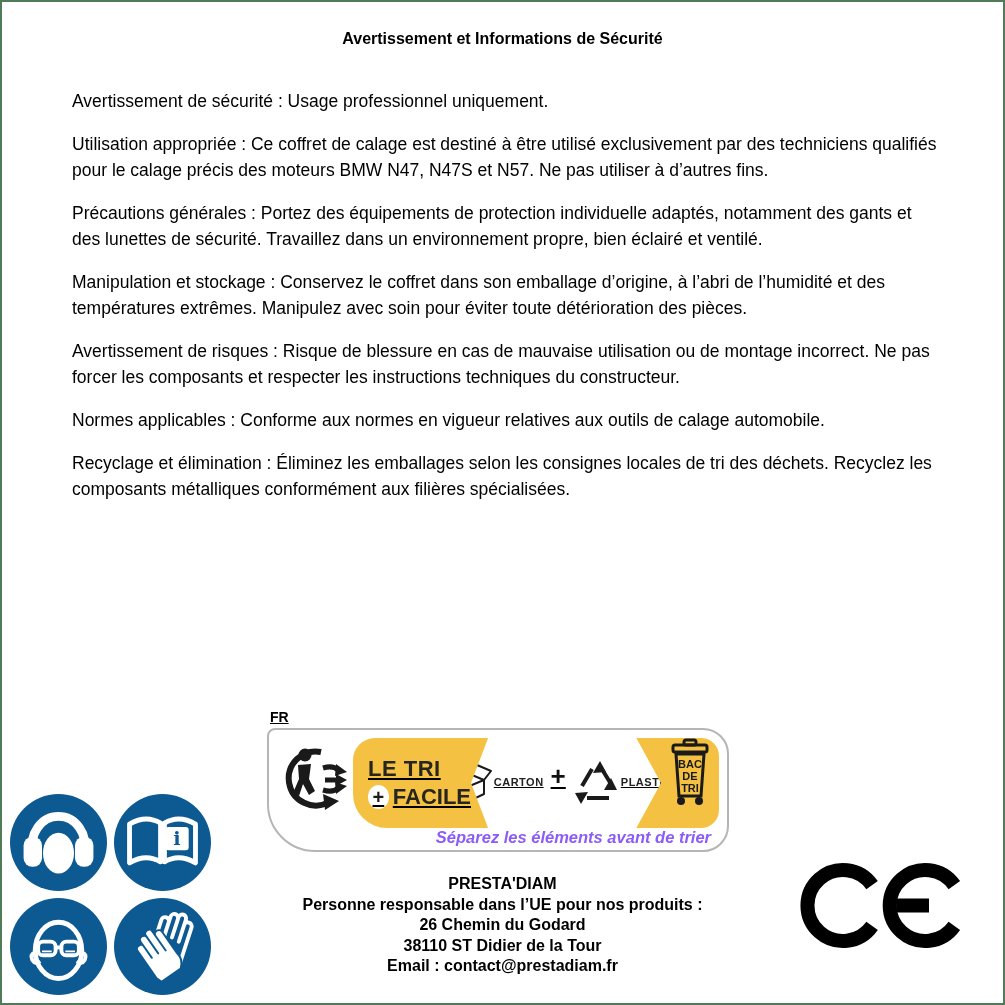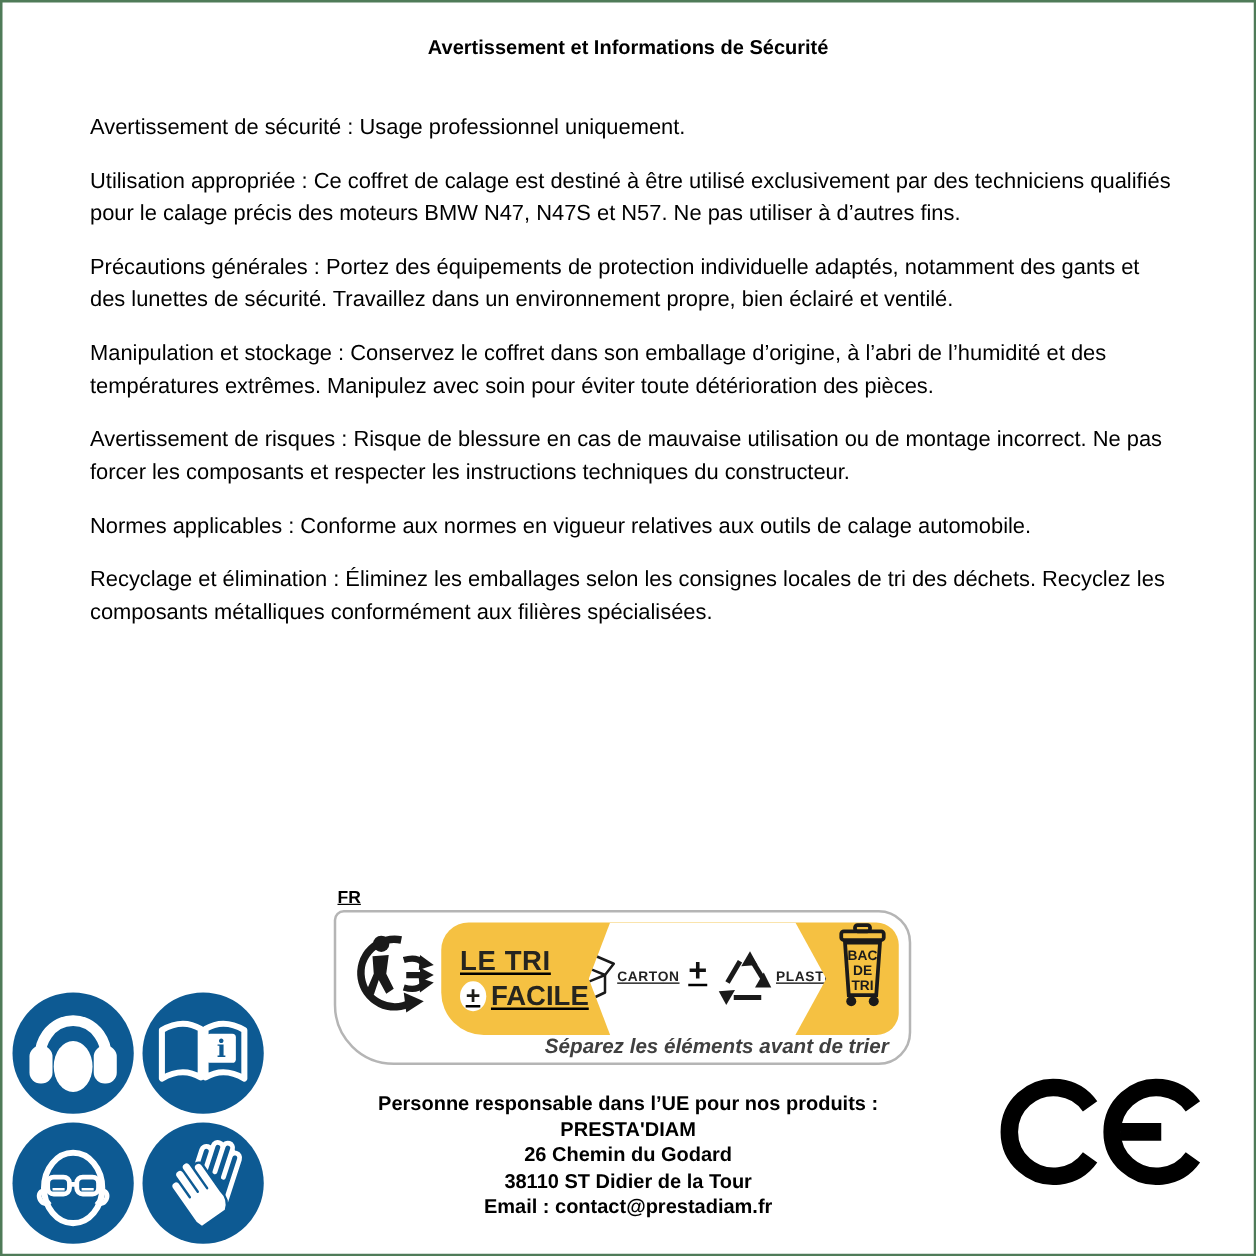--- a/index.html
+++ b/index.html
@@ -73,21 +73,21 @@
     clip-path:polygon(0 50%, 9% 0, 87% 0, 100% 50%, 87% 100%, 9% 100%);
     display:flex; align-items:center; justify-content:center; gap:5px;
     padding-left:10px; padding-right:14px;
   }
   .material { display:flex; flex-direction:row; align-items:center; }
   .material .mat-label { font-size:11px; font-weight:bold; letter-spacing:0.5px; color:#222; margin-top:-2px; }
   .mat-plus { font-size:26px; font-weight:bold; color:#111; margin:0 2px 14px 2px; }
   .bin-zone { flex:1; display:flex; justify-content:center; }
   .separe-note {
     position:absolute; right:16px; bottom:3px;
-    font-size:16.5px; font-style:italic; font-weight:bold; color:#404040;
+    font-size:16.5px; font-style:italic; font-weight:bold; color:#8b5cf6;
   }
 
   
   .contact {
     position:absolute; top:872px; left:0; right:0;
     text-align:center; font-weight:bold;
     font-size:16px; line-height:20.5px;
   }
 
   
@@ -212,22 +212,22 @@
             <text x="24" y="42" text-anchor="middle" font-family="Liberation Sans, sans-serif" font-size="11" font-weight="bold" fill="#1a1a1a">DE</text>
             <text x="24" y="54" text-anchor="middle" font-family="Liberation Sans, sans-serif" font-size="11" font-weight="bold" fill="#1a1a1a">TRI</text>
           </svg>
         </div>
       </div>
       <div class="separe-note">Séparez les éléments avant de trier</div>
     </div>
   </div>
 
   <div class="contact">
+    <div>PRESTA'DIAM</div>
     <div>Personne responsable dans l’UE pour nos produits :</div>
-    <div>PRESTA'DIAM</div>
     <div>26 Chemin du Godard</div>
     <div>38110 ST Didier de la Tour</div>
     <div>Email : contact@prestadiam.fr</div>
   </div>
 
   <svg class="ce-mark" viewBox="0 0 184 114" aria-label="CE">
     <path d="M77.1,35.2 A38,38 0 1 0 77.1,78.8" fill="none" stroke="#000" stroke-width="15"></path>
     <path d="M165.1,35.2 A38,38 0 1 0 165.1,78.8" fill="none" stroke="#000" stroke-width="15"></path>
     <path d="M103,57 L138,57" stroke="#000" stroke-width="15"></path>
   </svg>

